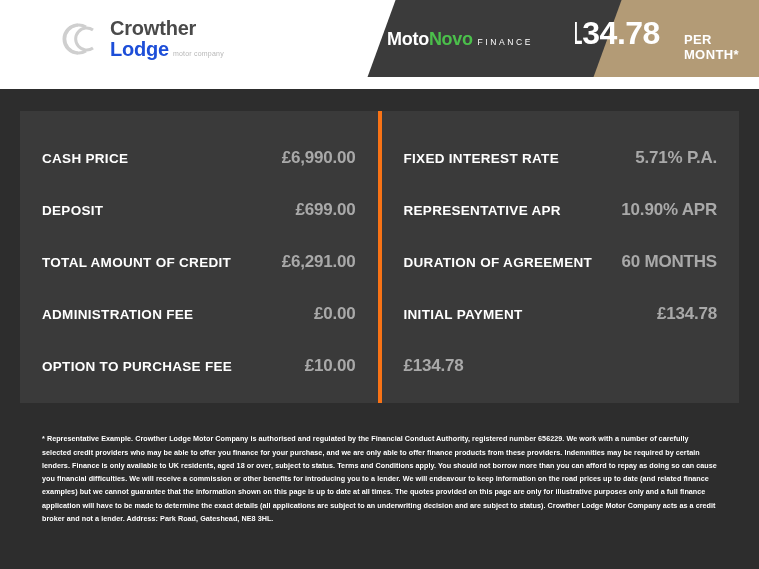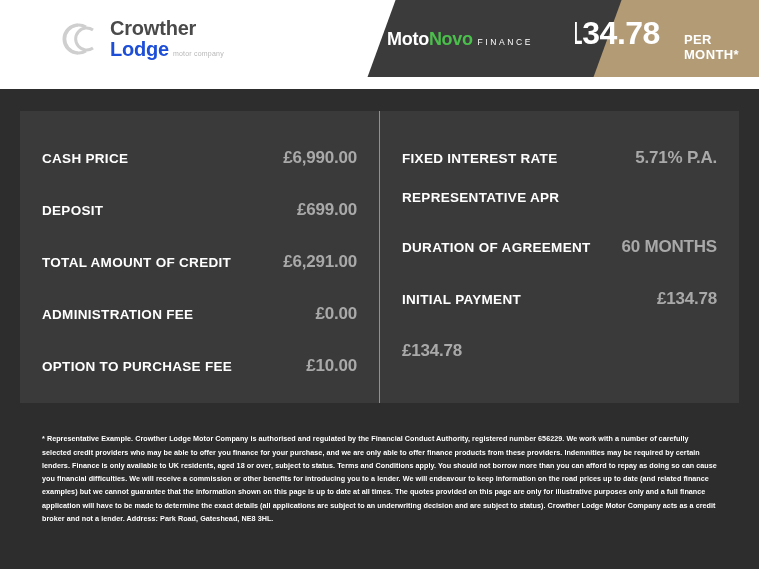--- a/index.html
+++ b/index.html
@@ -166,21 +166,21 @@
     display: flex;
     gap: 0;
     background: #3a3a3a;
     margin: 0 0 0 0;
   }
   .panel {
     flex: 1;
     padding: 16px 22px 16px 22px;
     box-sizing: border-box;
   }
-  .panel.left { border-right: 1px solid #f97316; }
+  .panel.left { border-right: 4px solid #f97316; }
 
   .row {
     display: flex;
     align-items: baseline;
     justify-content: space-between;
     padding: 11px 0;
   }
   .row-label {
     color: #ffffff;
     font-size: 13.5px;
@@ -276,20 +276,21 @@
       </div>
     </div>
 
     <div class="panel right">
       <div class="row">
         <span class="row-label">FIXED INTEREST RATE</span>
         <span class="row-value">5.71% P.A.</span>
       </div>
       <div class="row">
         <span class="row-label">REPRESENTATIVE APR</span>
+        <span class="row-value">10.90% APR</span>
       </div>
       <div class="row">
         <span class="row-label">DURATION OF AGREEMENT</span>
         <span class="row-value">60 MONTHS</span>
       </div>
       <div class="row">
         <span class="row-label">INITIAL PAYMENT</span>
         <span class="row-value">£134.78</span>
       </div>
       <div class="row">

